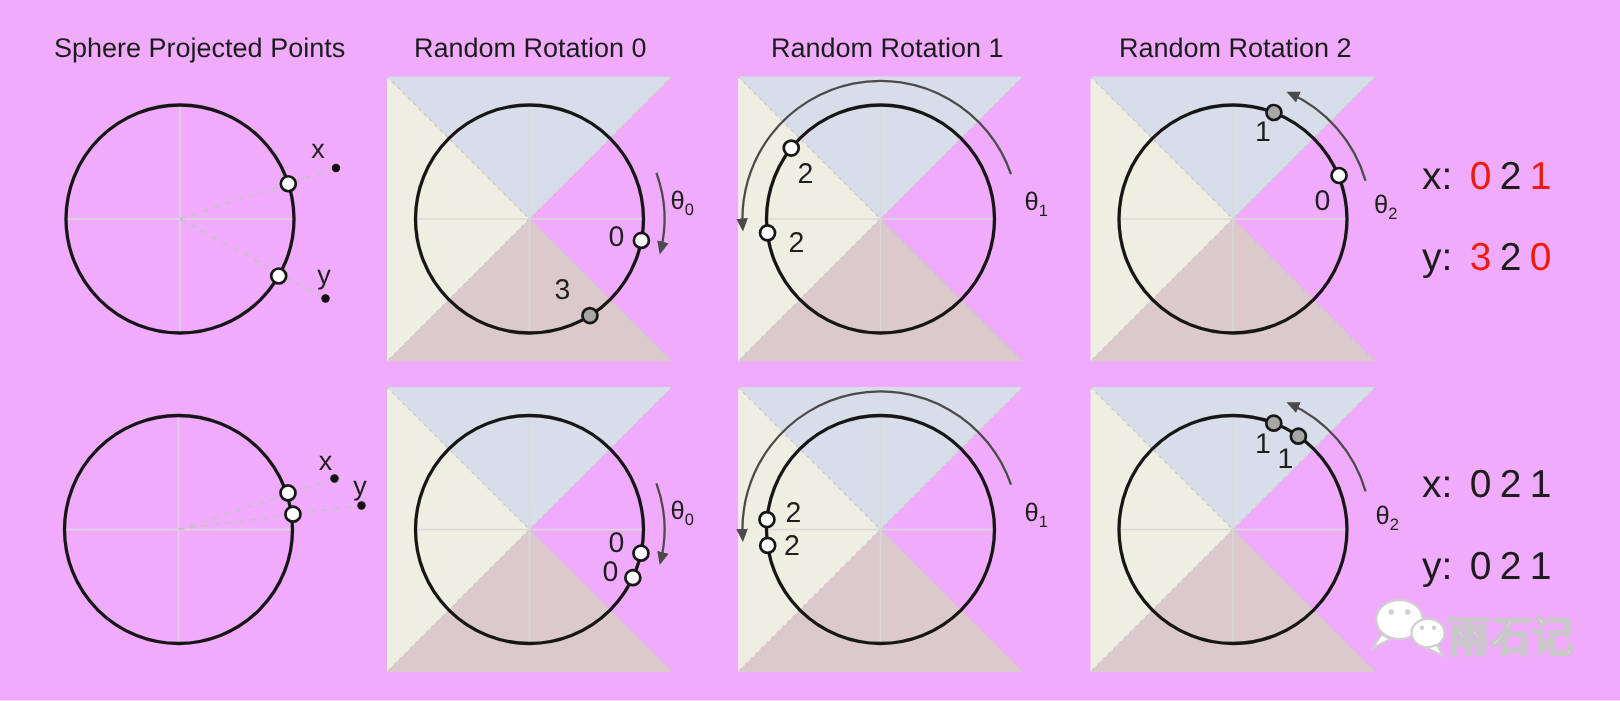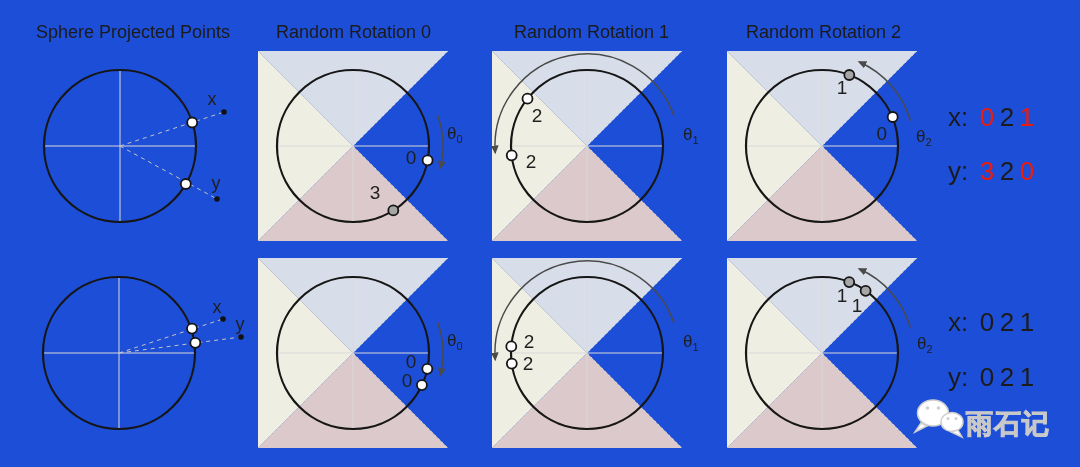--- a/index.html
+++ b/index.html
@@ -1,16 +1,16 @@
 <!DOCTYPE html>
 <html><head>
 <meta charset="utf-8">
 <style>
   html,body { margin:0; padding:0; background:#ffffff; }
-  .stage { position:relative; width:1080px; height:467px; background:#1d4ed8; overflow:hidden; }
+  .stage { position:relative; width:1080px; height:467px; background:#f0abfc; overflow:hidden; }
   svg { font-family:"Liberation Sans", sans-serif; display:block; }
   .title   { font-size:18px; font-weight:500; fill:#1b1b1b; }
   .ptlabel { font-size:19px; font-weight:400; fill:#1f1f1f; text-anchor:middle; }
   .xylabel { font-size:18px; font-weight:400; fill:#1f1f1f; text-anchor:middle; }
   .theta   { font-size:17px; fill:#1f1f1f; }
   .theta-sub { font-size:11px; }
   .reslabel { font-size:26px; font-weight:500; fill:#1b1b1b; }
   .resdigit { font-size:26px; font-weight:500; text-anchor:middle; }
   .circle-main { fill:none; stroke:#161616; stroke-width:2.2; }
   .cross { stroke:#d9d9d9; stroke-width:1; }

